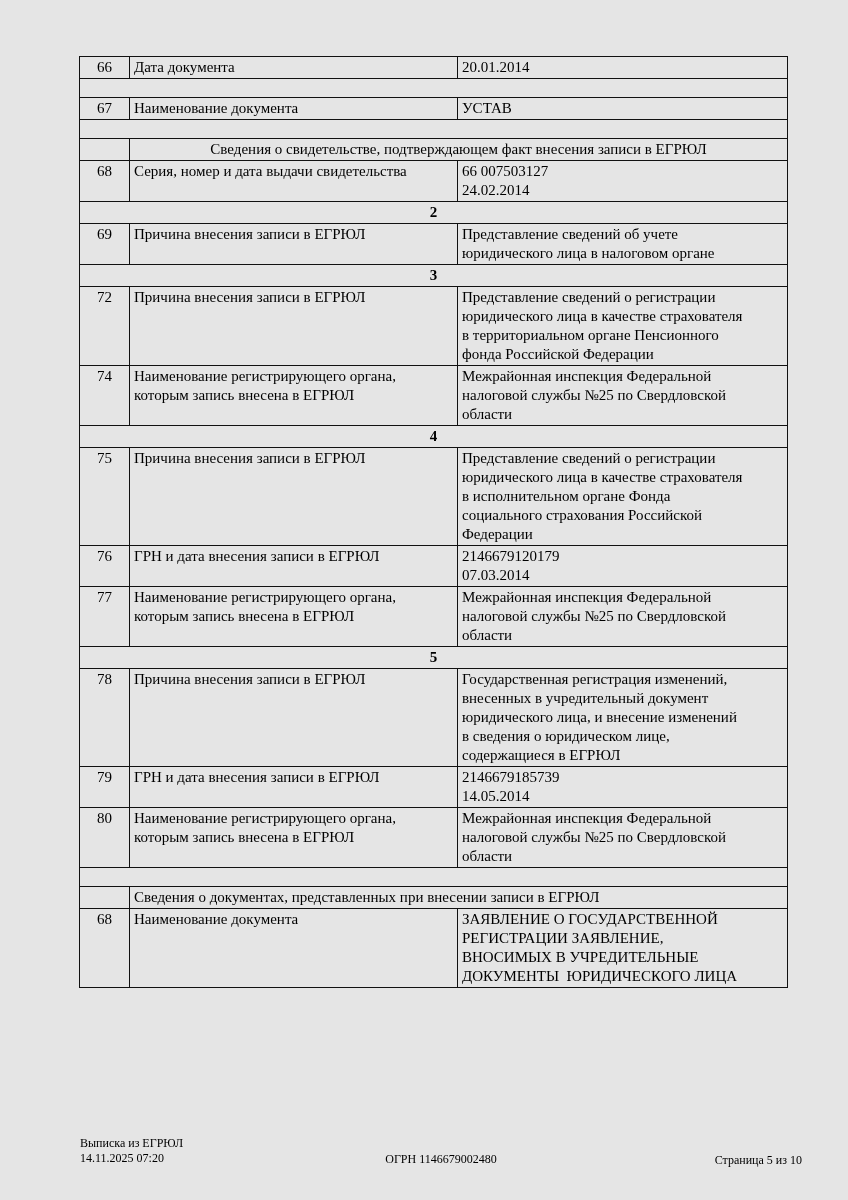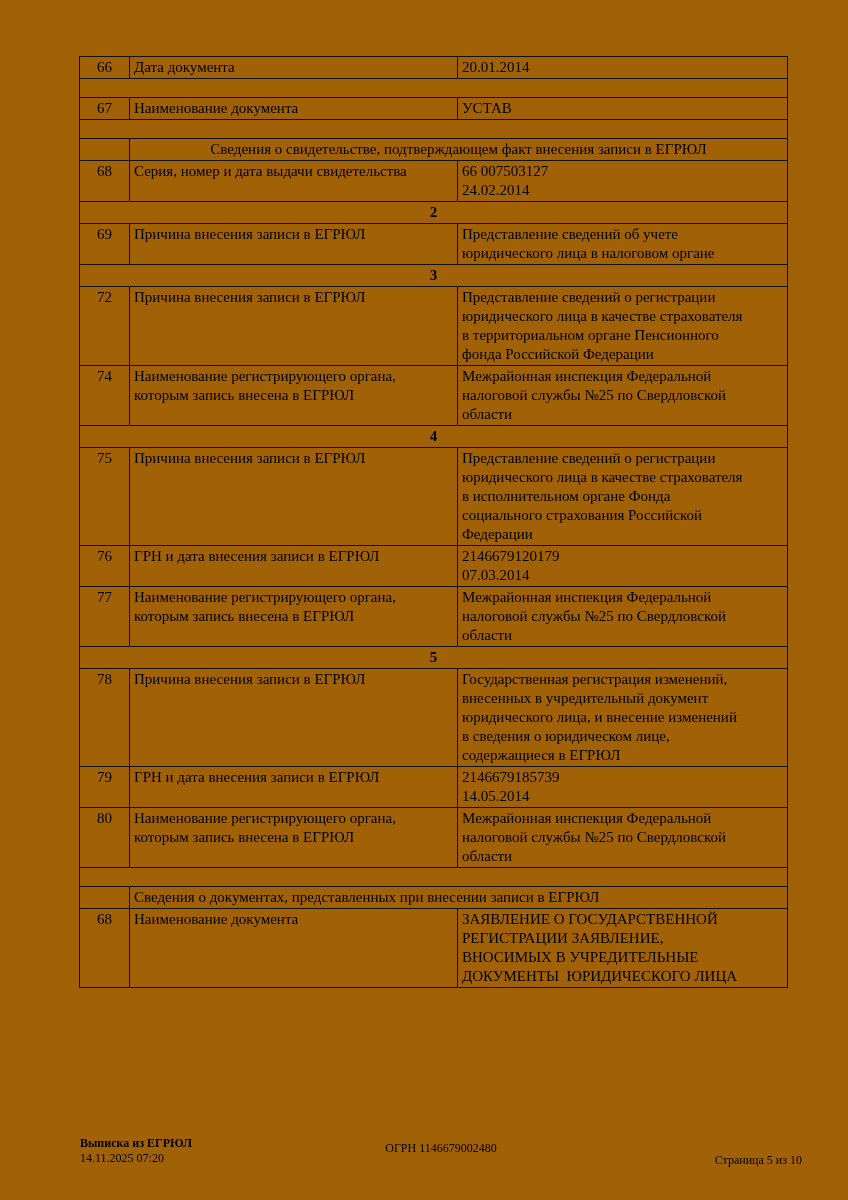--- a/index.html
+++ b/index.html
@@ -4,21 +4,21 @@
 <style>
   html, body {
     margin: 0;
     padding: 0;
     background: #ffffff;
   }
   .page {
     position: relative;
     width: 848px;
     height: 1200px;
-    background: #a16207;
+    background: #e5e5e5;
     overflow: hidden;
     font-family: "Liberation Serif", "DejaVu Serif", serif;
     color: #000000;
   }
   table.doc-table {
     position: absolute;
     left: 79px;
     top: 56px;
     width: 708px;
     border-collapse: collapse;
@@ -61,26 +61,26 @@
     width: 722px;
     height: 32px;
     font-size: 12px;
     line-height: 15px;
   }
   .f-left {
     position: absolute;
     left: 0;
     top: 0;
   }
-  .f-title { font-weight: bold; }
+  .f-title { font-weight: normal; }
   .f-center {
     position: absolute;
     left: 50%;
     transform: translateX(-50%);
-    bottom: 12px;
+    bottom: 1px;
     text-align: center;
   }
   .f-right {
     position: absolute;
     right: 0;
     bottom: 0;
     text-align: right;
   }
 </style>
 </head>

